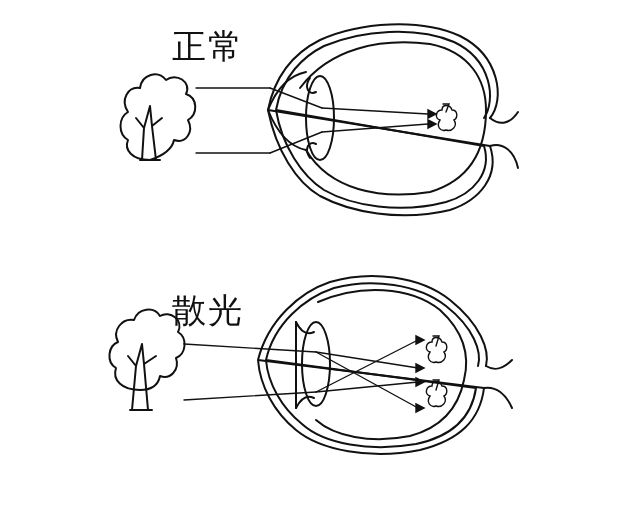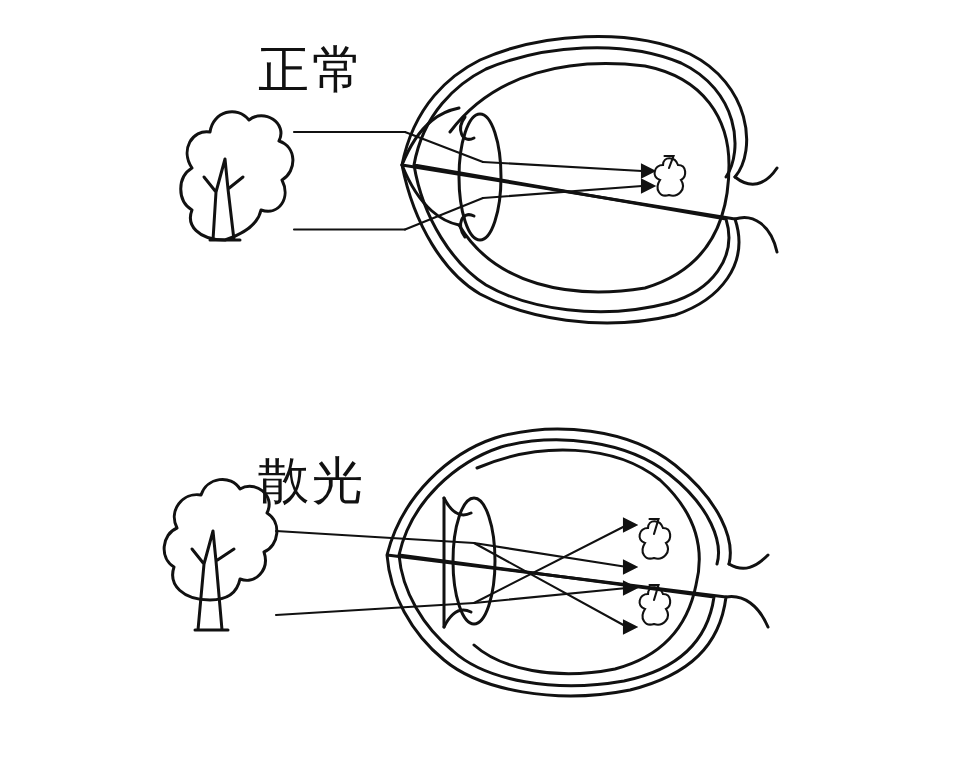--- a/index.html
+++ b/index.html
@@ -49,21 +49,21 @@
       <polygon points="428,120 436,124 428,128" fill="#111"></polygon>
     </g>
 
     <g class="thin">
       <path d="M440,120 C434,118 436,110 442,110 C442,104 450,104 452,110 C458,110 458,118 454,120 C458,126 452,132 446,130 C440,132 436,126 440,120 Z"></path>
       <path d="M443,104 L449,104 L446,112"></path>
     </g>
   </svg>
 </div>
 
-<div class="panel" style="top:270px;height:237px;">
+<div class="panel" style="top:260px;height:237px;">
   <div class="label" style="left:172px;top:28px;">散光</div>
   <svg width="640" height="237" viewBox="0 0 640 237">
 
     <g class="ink">
       <path d="M140,130 C122,130 112,120 116,108 C106,102 108,86 118,82 C112,70 122,58 134,60 C138,48 154,46 160,56 C170,50 184,60 178,72 C188,78 186,94 176,98 C180,110 170,120 160,116 C158,126 150,130 140,130 Z"></path>
       <path d="M132,150 L136,106 L128,96 M136,106 L142,84 L144,104 L156,96 M144,104 L148,150 M130,150 L152,150"></path>
     </g>
 
     <g class="ink">
       <path d="M258,100 C268,60 300,32 330,22 C370,10 420,16 450,40 C480,64 490,90 486,106 M484,128 C480,160 460,180 420,190 C370,200 320,190 296,170 C274,152 260,126 258,100 Z"></path>

